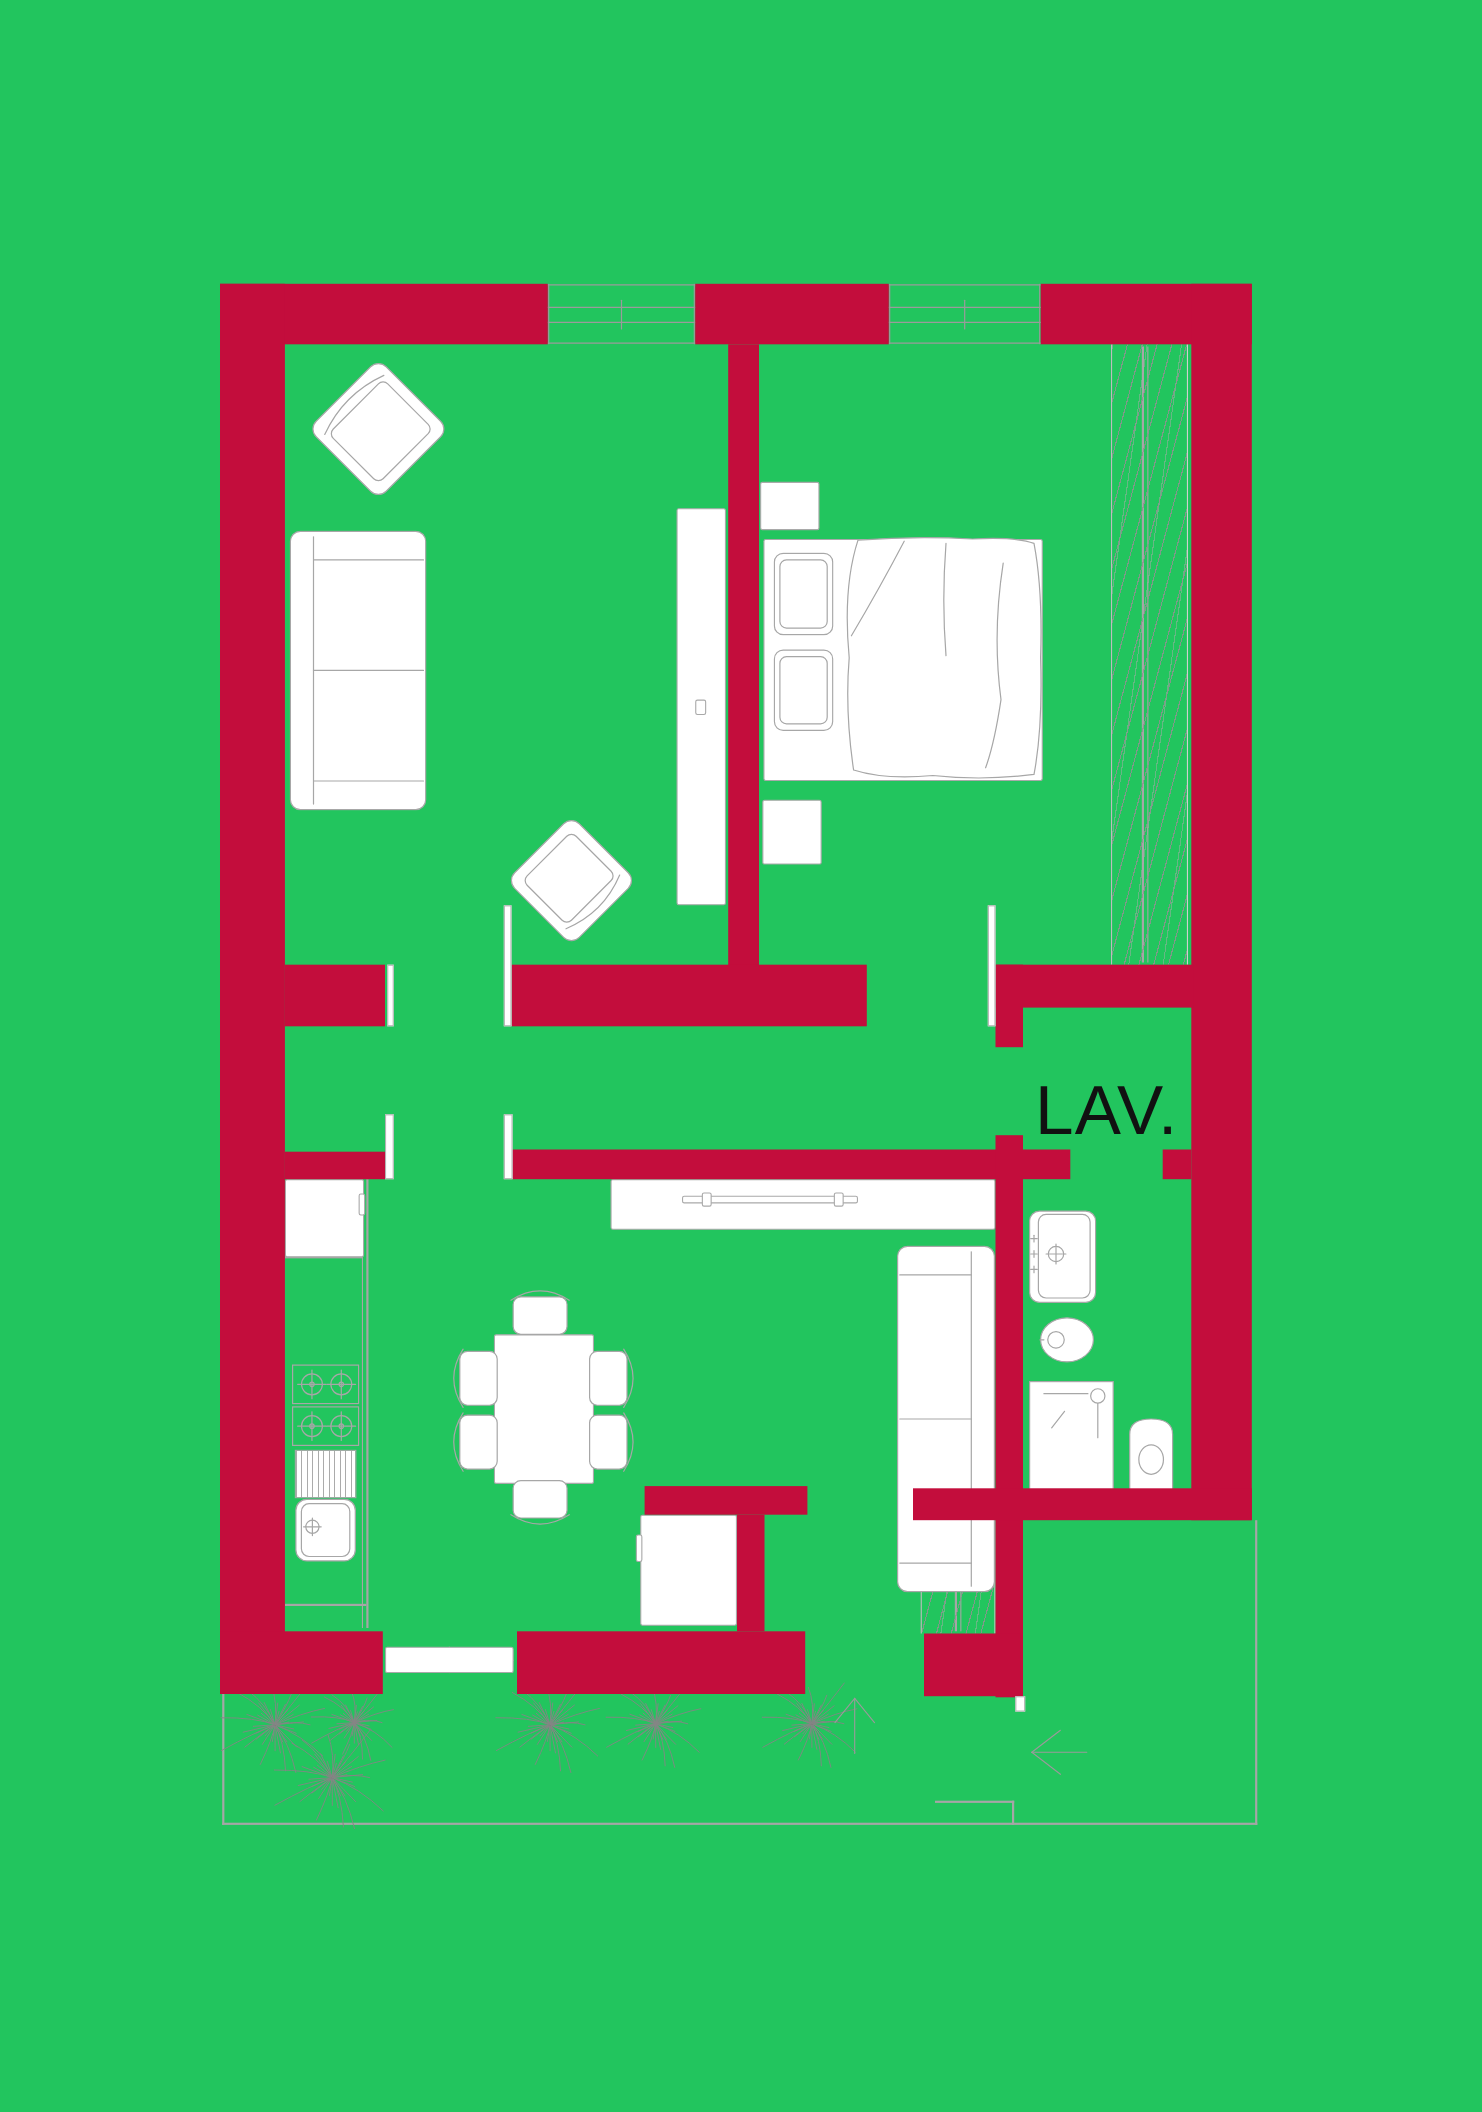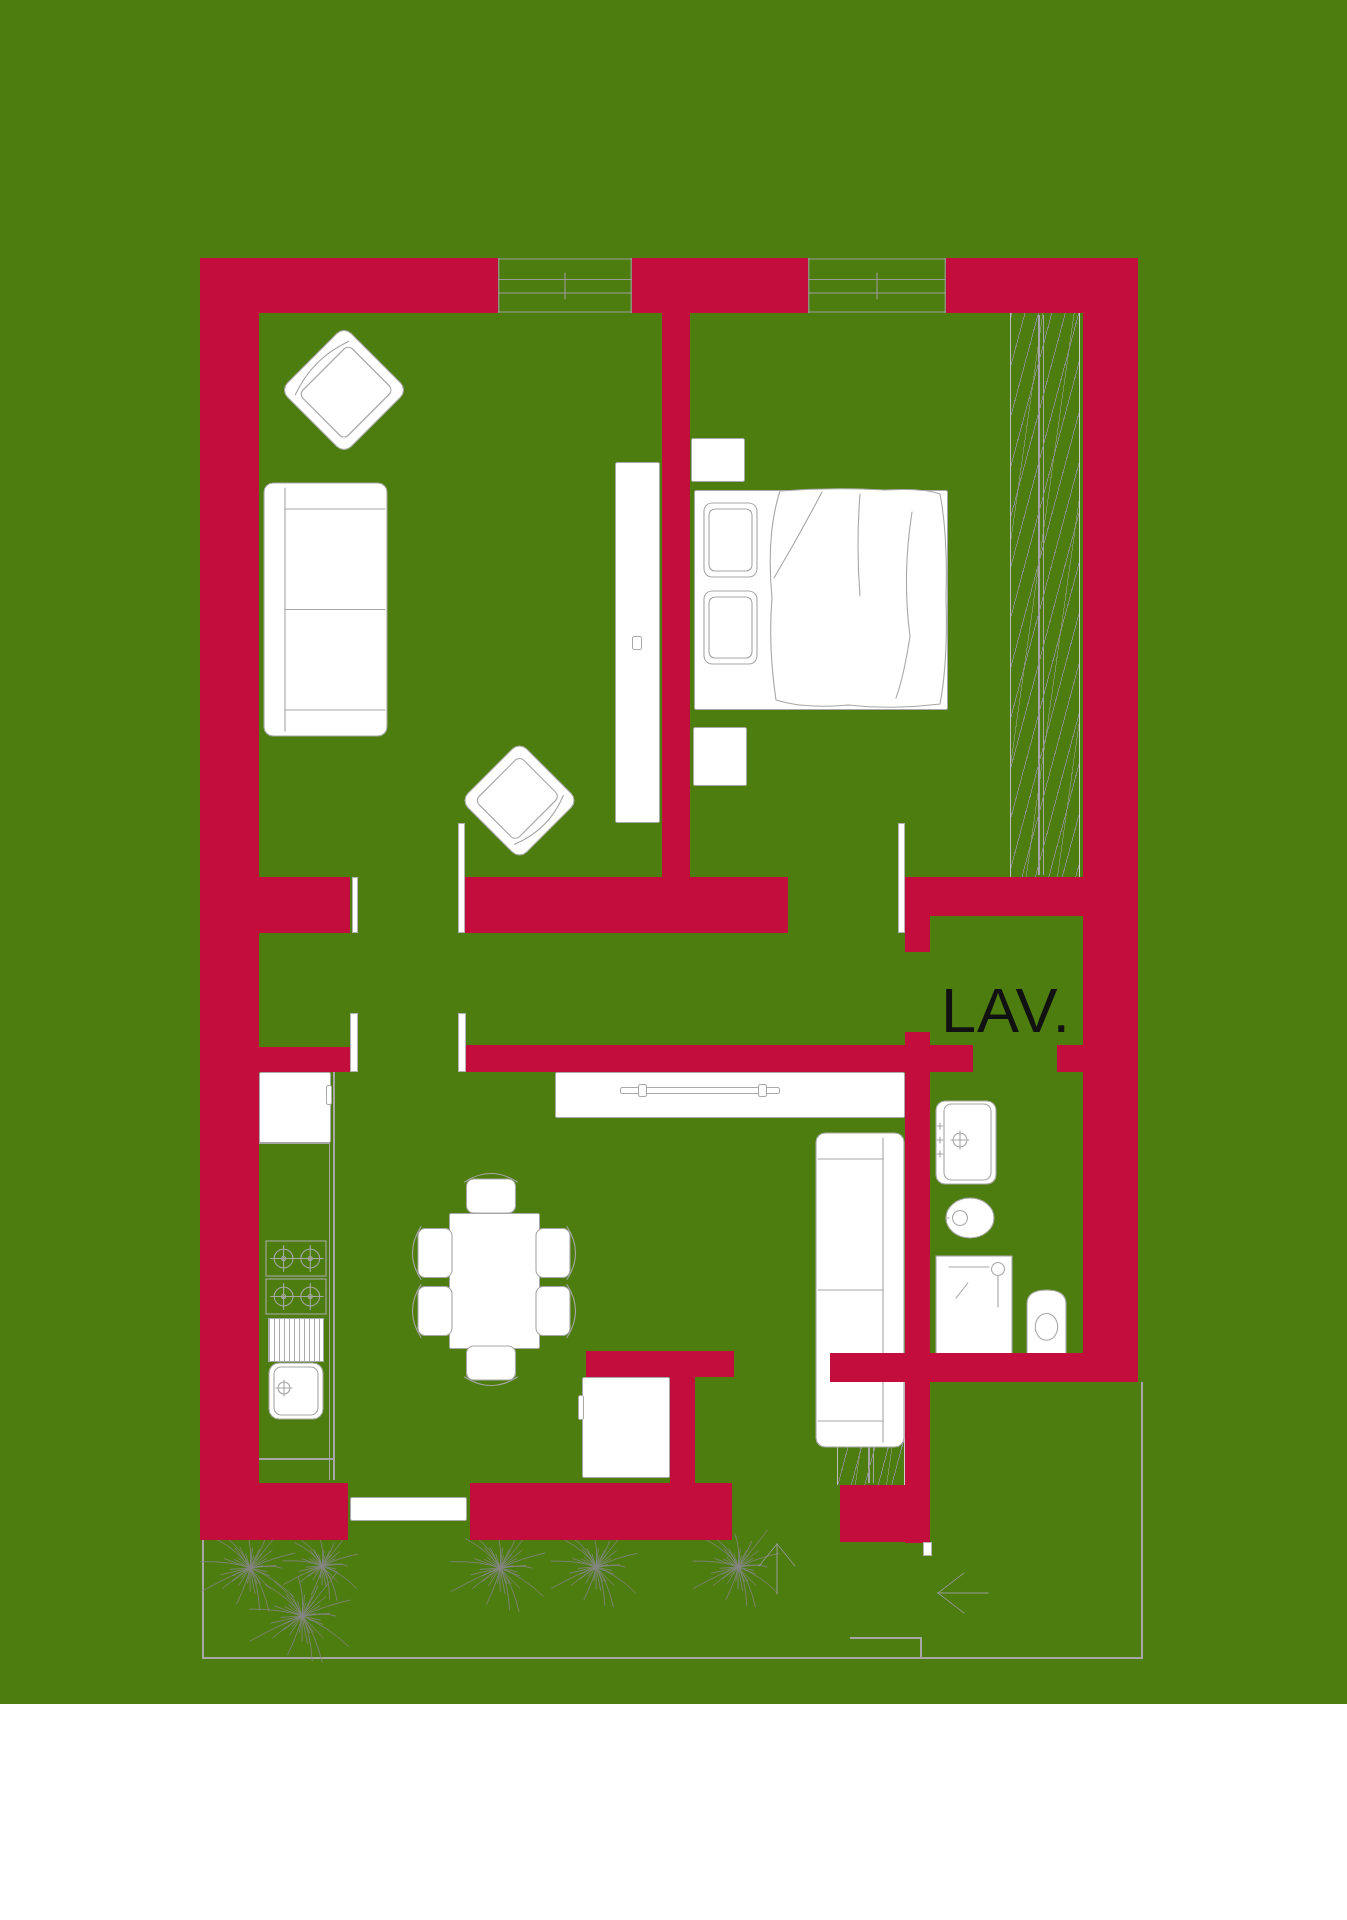--- a/index.html
+++ b/index.html
@@ -17,21 +17,21 @@
   .svgbox{position:absolute;z-index:2;line-height:0}
   .svgbox svg{stroke:#a7a7a7;fill:none;stroke-width:1.1;stroke-linecap:round}
   .fw{fill:#fff}
   .plantp{stroke:#858585;stroke-width:.8}
   #lav-label{position:absolute;left:941px;top:977px;z-index:5;
      font:400 63px/1.05 "Liberation Sans",sans-serif;color:var(--text,#111);letter-spacing:1px}
 </style>
 </head>
 <body>
 
-<div id="plan" style="--wall: #c30d3c; --line: #a6a6a6; --furn: #a9a9a9; --text: #111111; width: 1347px; height: 1704px; background: #4d7c0f;">
+<div id="plan" style="--wall: #c30d3c; --line: #a6a6a6; --furn: #a9a9a9; --text: #111111; width: 1347px; height: 1920px; background: #22c55e;">
   <div id="lav-label">LAV.</div>
 <div class="wall" style="left: 200px; top: 258px; width: 298px; height: 55px; position: absolute;"></div>
     <div class="wall" style="left: 632px; top: 258px; width: 176px; height: 55px; position: absolute;"></div>
     <div class="wall" style="left: 946px; top: 258px; width: 192px; height: 55px; position: absolute;"></div>
     <div class="wall" style="left: 200px; top: 258px; width: 59px; height: 1282px; position: absolute;"></div>
     <div class="wall" style="left: 1083px; top: 258px; width: 55px; height: 1124px; position: absolute;"></div>
     <div class="wall" style="left: 662px; top: 313px; width: 28px; height: 567px; position: absolute;"></div>
     <div class="wall" style="left: 259px; top: 877px; width: 91px; height: 56px; position: absolute;"></div>
     <div class="wall" style="left: 465px; top: 877px; width: 323px; height: 56px; position: absolute;"></div>
     <div class="wall" style="left: 905px; top: 877px; width: 180px; height: 39px; position: absolute;"></div>

